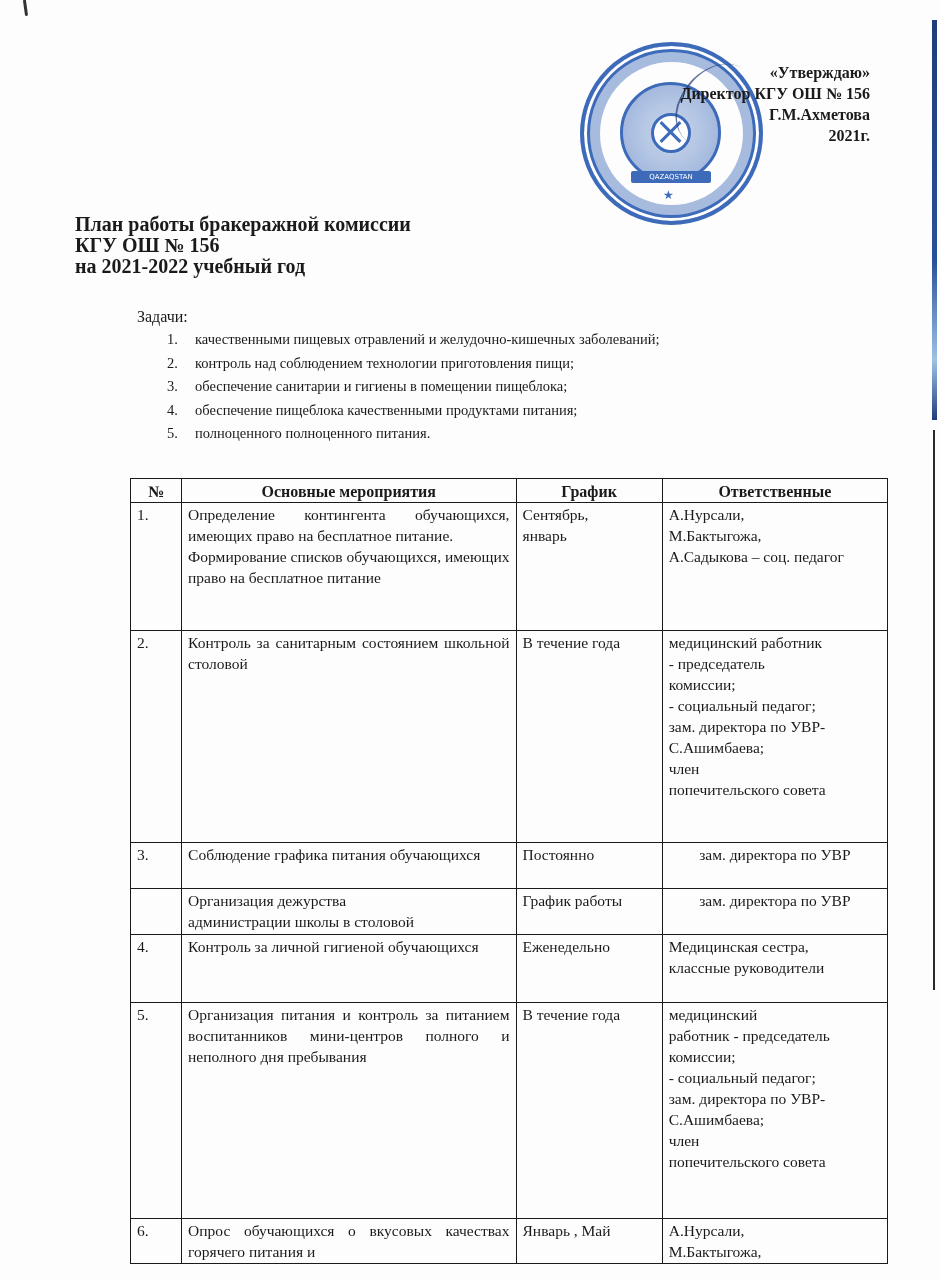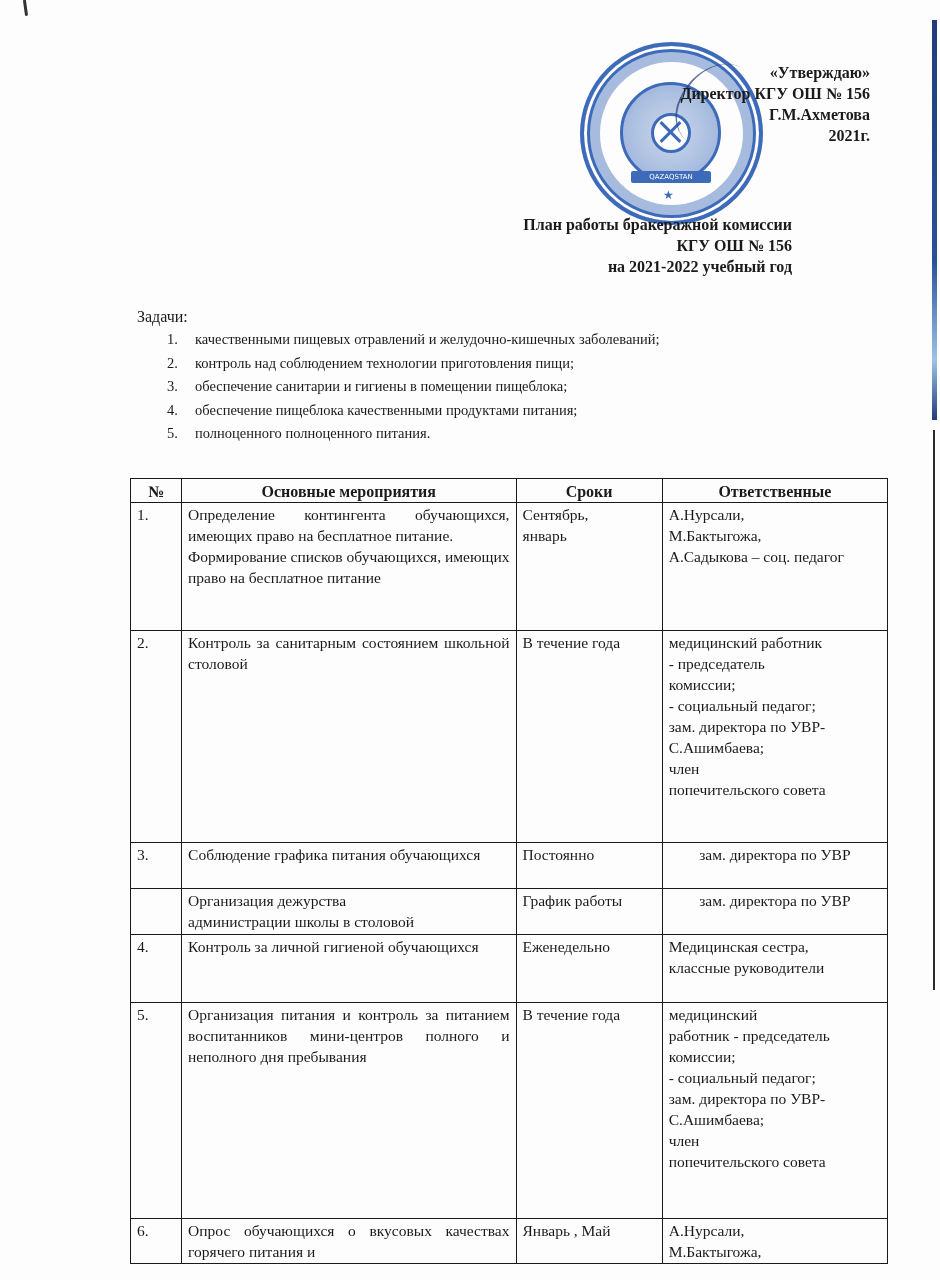--- a/index.html
+++ b/index.html
@@ -56,22 +56,22 @@
     font-weight:bold; font-size:16px; line-height:21px;
   }
   .approve div { white-space:nowrap; }
   .signature {
     position:absolute; left:680px; top:60px; width:70px; height:90px;
     border-left:2px solid #2a3e7a; border-radius:60% 0 0 40%;
     transform:rotate(25deg); opacity:0.7;
   }
 
   .title {
-    position:absolute; left:0; width:792px; top:214px; text-align:right;
-    font-weight:bold; font-size:16px; line-height:21px;
+    position:absolute; left:0; width:792px; top:214px; text-align:left;
+    font-weight:bold; font-size:20px; line-height:21px;
   }
   .title div { margin-left:75px; }
 
   .tasks-heading {
     position:absolute; left:137px; top:308px; font-weight:normal; font-size:16px;
   }
   .tasks {
     position:absolute; left:167px; top:328px; margin:0; padding:0; list-style:none;
     font-size:14.5px; line-height:23.5px;
   }
@@ -144,21 +144,21 @@
       <span class="num">5.</span>
       <span>полноценного полноценного питания.</span>
     </li>
 </ol>
 
 <table class="plan">
   <thead>
     <tr>
       <th class="c-num">№</th>
       <th class="c-main" style="text-align:center">Основные мероприятия</th>
-      <th class="c-term">Сроки</th>
+      <th class="c-term">График</th>
       <th class="c-resp">Ответственные</th>
     </tr>
   </thead>
   <tbody>
     <tr style="height:128px">
       <td class="c-num">1.</td>
       <td class="c-main pre">Определение контингента обучающихся, имеющих право на бесплатное питание.
 Формирование списков обучающихся, имеющих право на бесплатное питание</td>
       <td class="c-term pre">Сентябрь,
 январь</td>

